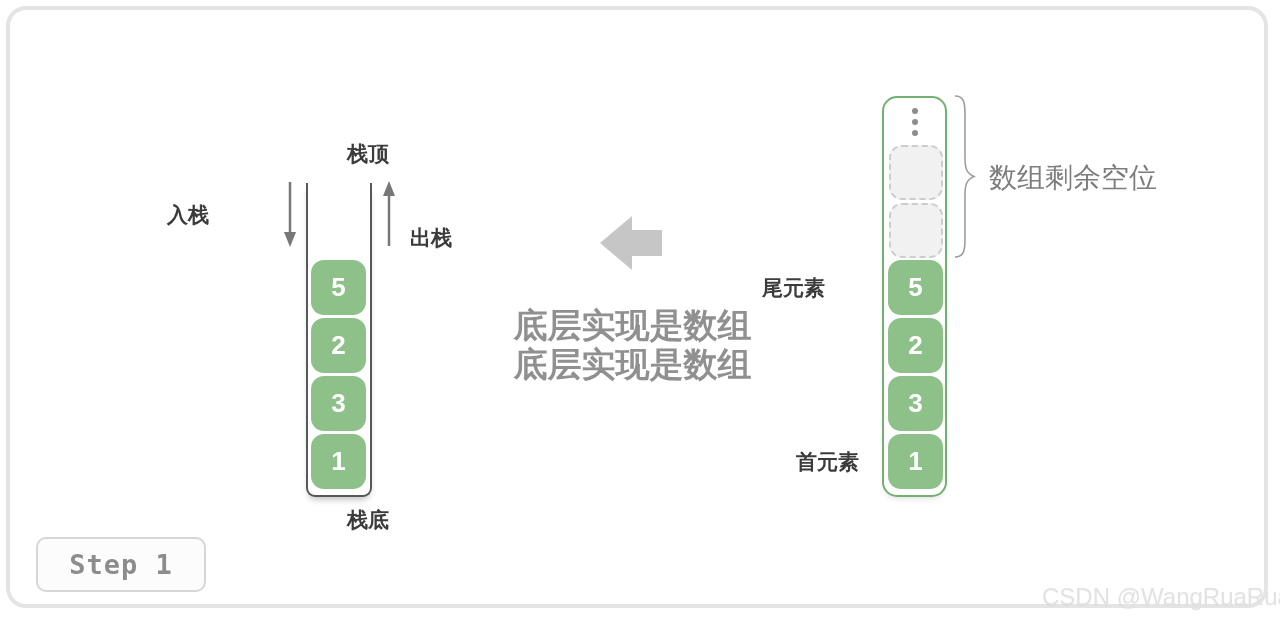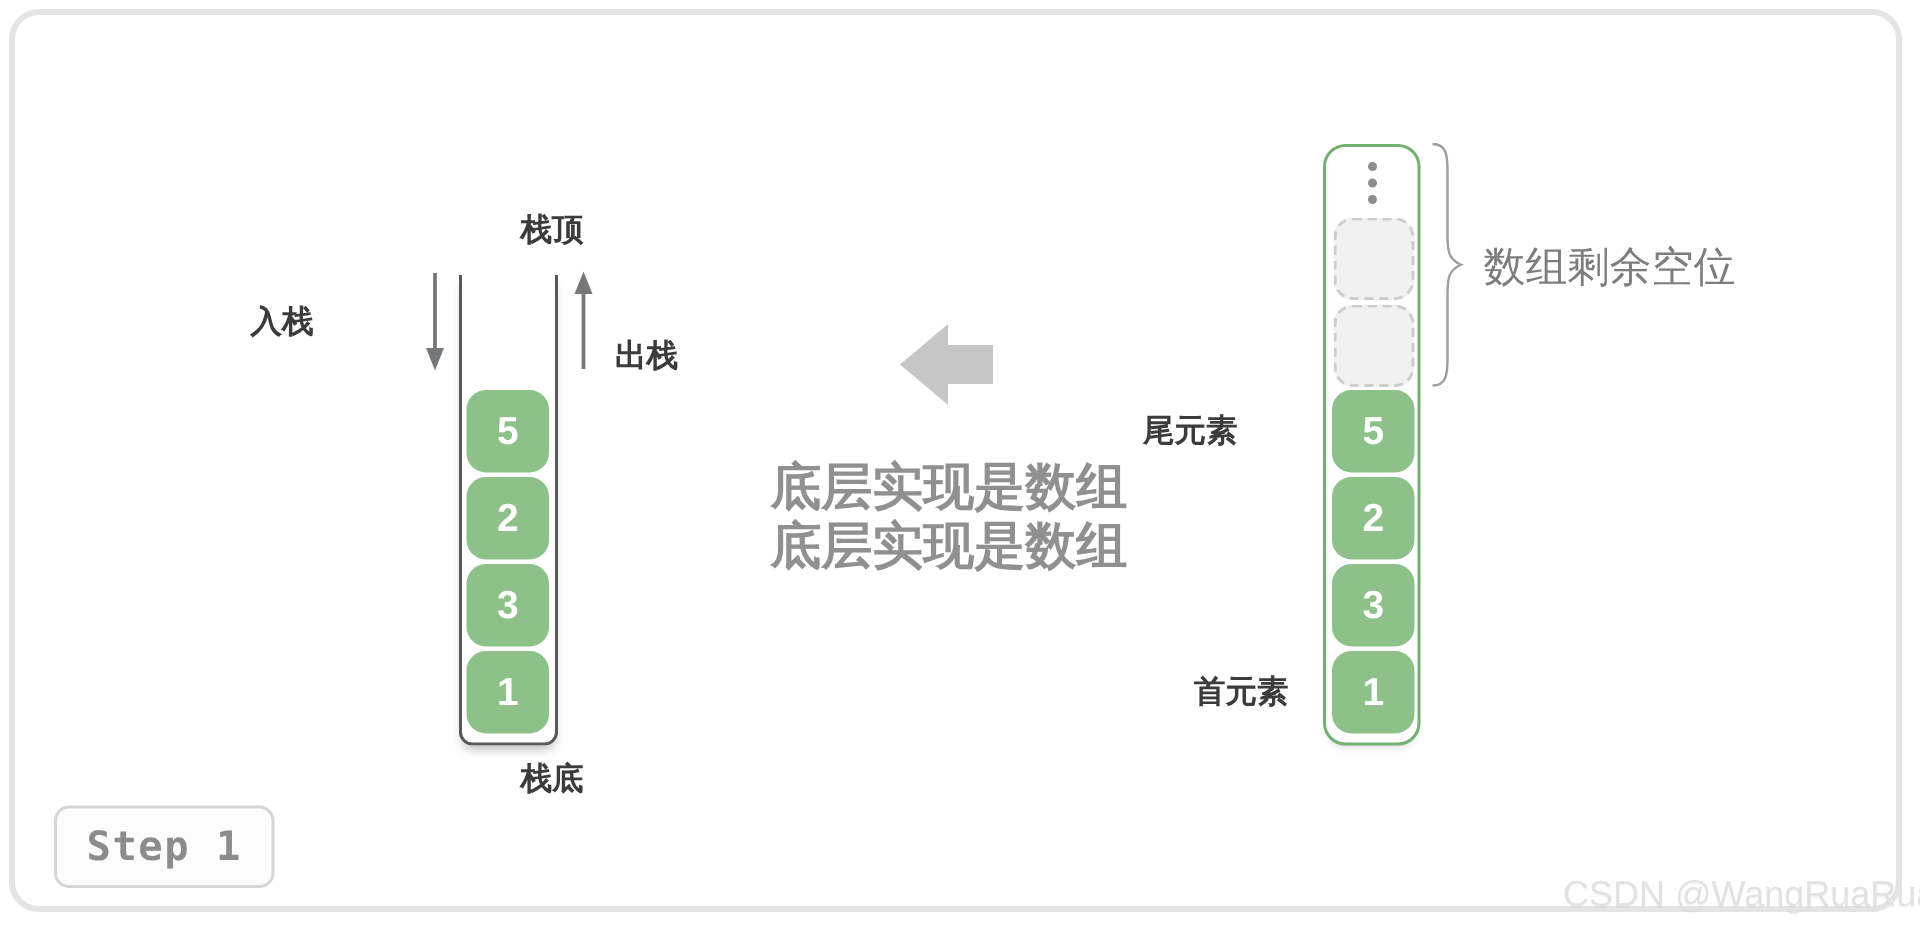--- a/index.html
+++ b/index.html
@@ -114,21 +114,21 @@
     position: absolute;
     color: var(--label-gray, #7d7d7d);
     font-weight: 400;
     font-size: 28px;
     white-space: nowrap;
   }
 
   .step-badge {
     position: absolute;
     left: 36px; top: 537px;
-    width: 147px; height: 55px;
+    width: 170px; height: 55px;
     border: 2px solid #d6d6d6;
     border-radius: 10px;
     background: #fcfcfc;
     box-sizing: border-box;
     display: flex;
     align-items: center;
     justify-content: center;
     color: #8c8c8c;
     font-family: "DejaVu Sans Mono", monospace;
     font-weight: 700;

